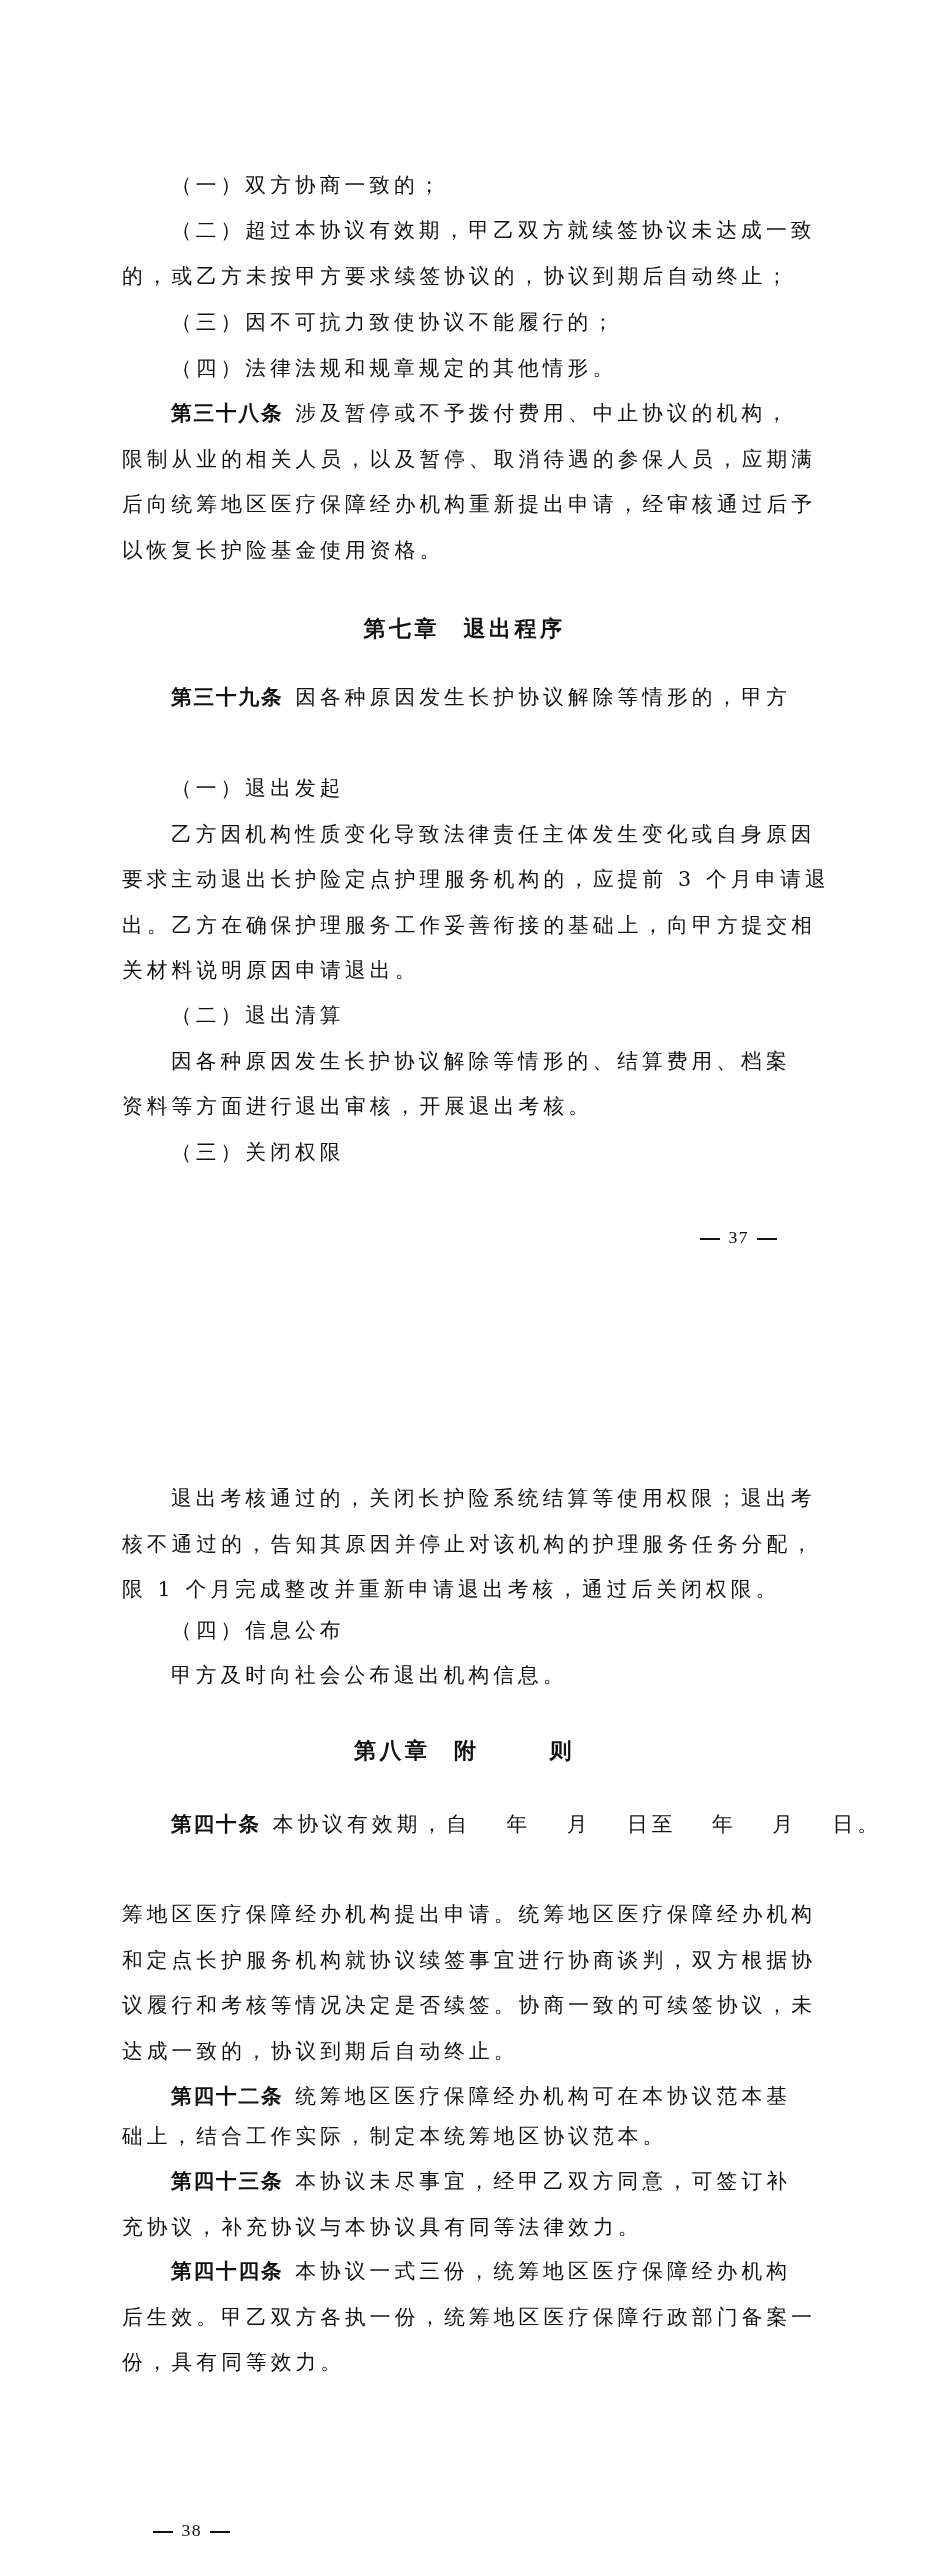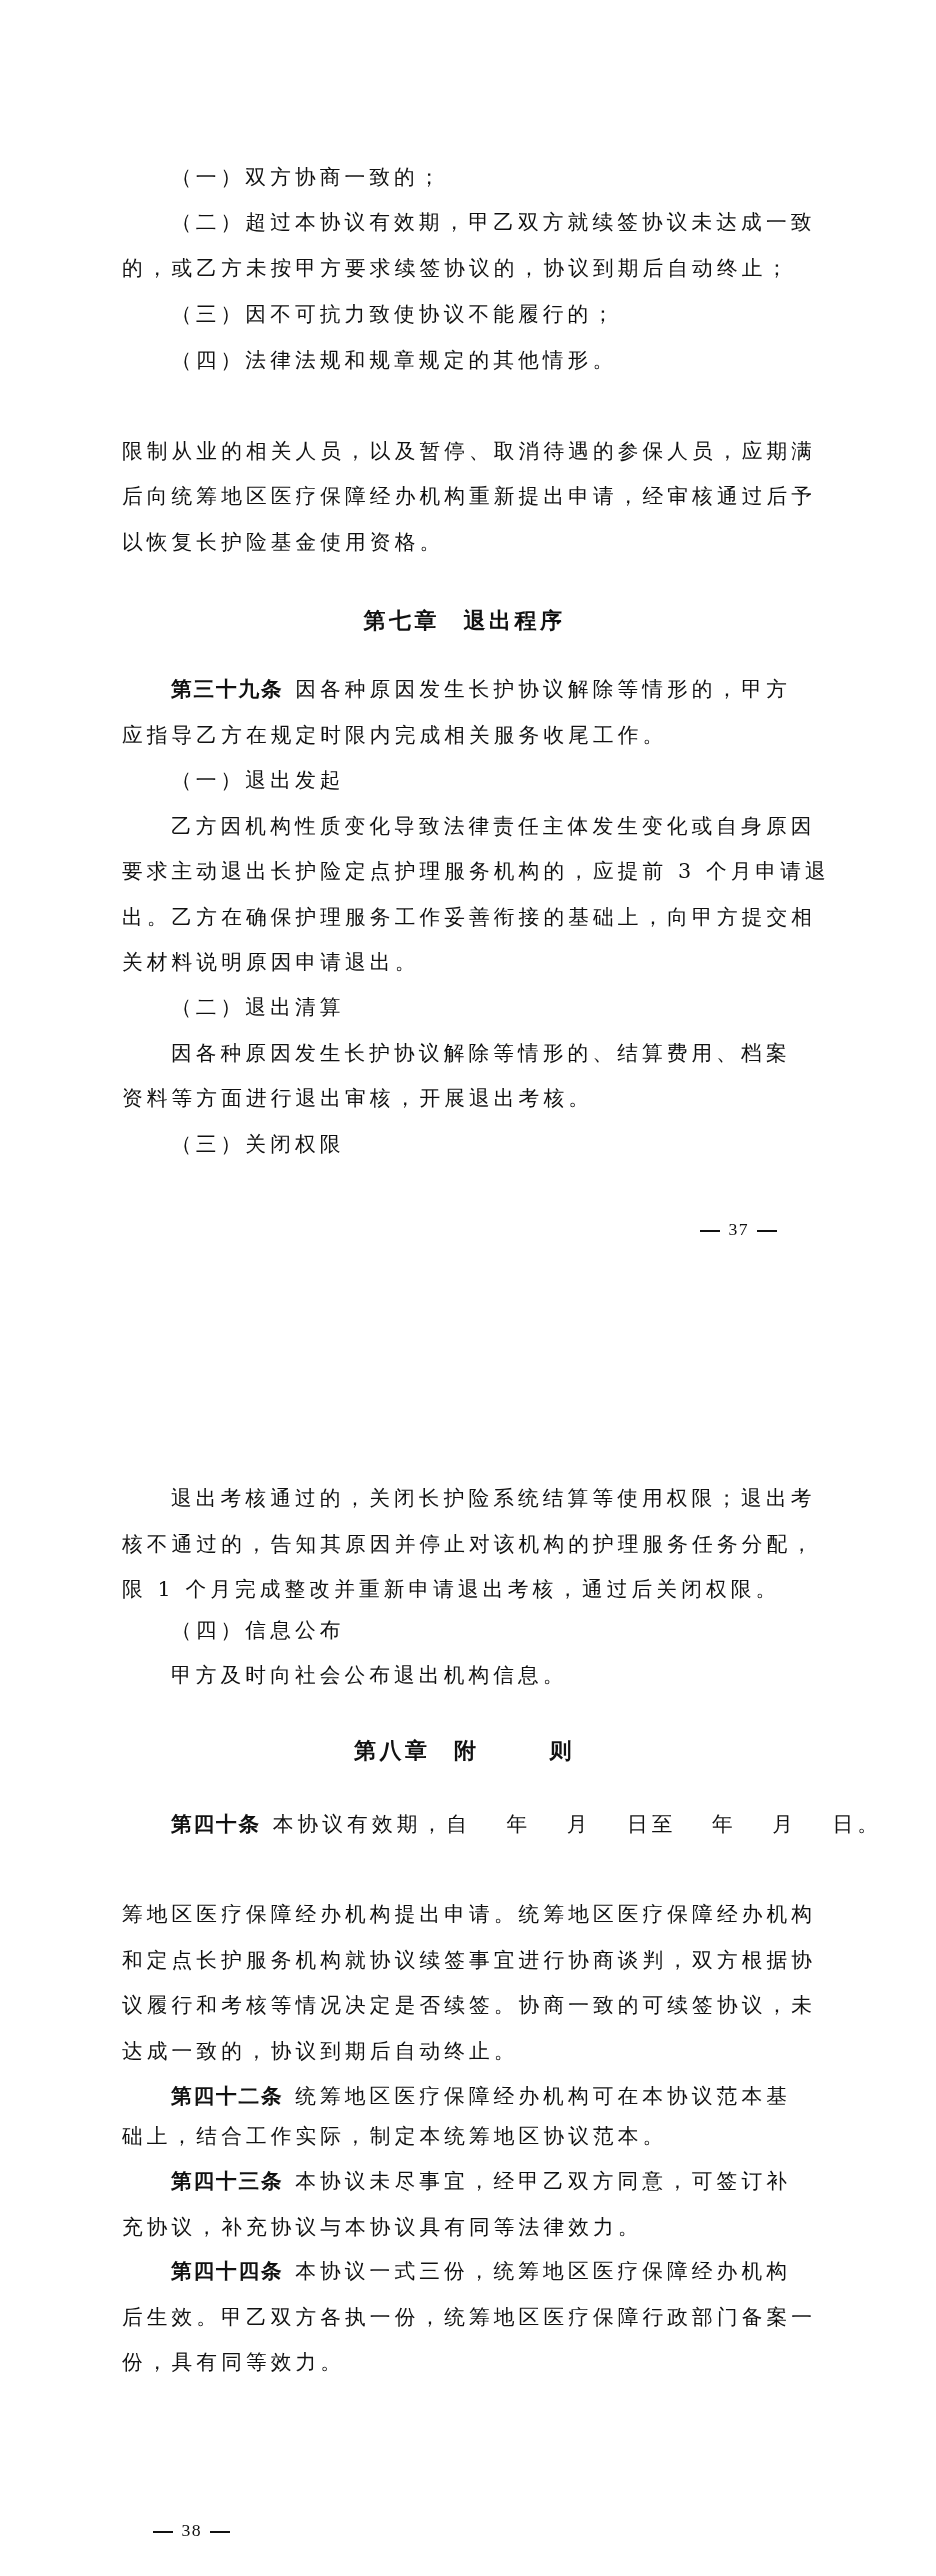--- a/index.html
+++ b/index.html
@@ -2,21 +2,21 @@
 <html style="font-size:9.4px"><head>
 <meta charset="utf-8">
 <style>
   html, body { margin: 0; padding: 0; background: #ffffff; }
   body {
     width: 937px; height: 2576px; position: relative; overflow: hidden;
     font-family: "DejaVu Sans", "Liberation Sans", sans-serif;
     color: #111111;
   }
   .page { position: absolute; left: 0; width: 937px; }
-  .page-1 { top: 4px; height: 1288px; }
+  .page-1 { top: 12px; height: 1288px; }
   .page-2 { top: 1288px; height: 1288px; }
   .line {
     position: absolute; left: 122px; width: 708px;
     height: 26px; line-height: 26px;
     font-size: 20.7px; letter-spacing: 4.1px; white-space: nowrap;
     font-family: "DejaVu Serif", "Liberation Serif", serif;
   }
   .indent { left: 171px; }
   .heading {
     position: absolute; left: 0; width: 929px; text-align: center;
@@ -35,32 +35,34 @@
 </head>
 <body>
 
 <div class="page page-1">
   <div class="line indent" style="top:160px">（一）双方协商一致的；</div>
   <div class="line indent" style="top:205px">（二）超过本协议有效期，甲乙双方就续签协议未达成一致</div>
   <div class="line" style="top:251px">的，或乙方未按甲方要求续签协议的，协议到期后自动终止；</div>
   <div class="line indent" style="top:297px">（三）因不可抗力致使协议不能履行的；</div>
   <div class="line indent" style="top:343px">（四）法律法规和规章规定的其他情形。</div>
 
+  <div class="line indent" style="top:388px">
+    <span class="art-label">第三十八条</span><span>涉及暂停或不予拨付费用、中止协议的机构，</span>
+  </div>
   <div class="line" style="top:434px">限制从业的相关人员，以及暂停、取消待遇的参保人员，应期满</div>
   <div class="line" style="top:479px">后向统筹地区医疗保障经办机构重新提出申请，经审核通过后予</div>
   <div class="line" style="top:525px">以恢复长护险基金使用资格。</div>
 
   <div class="heading" style="top:603px">
     <span>第七章</span><span class="gap"></span><span>退出程序</span>
   </div>
 
   <div class="line indent" style="top:672px">
     <span class="art-label">第三十九条</span><span>因各种原因发生长护协议解除等情形的，甲方</span>
   </div>
-  <div class="line" style="top:718px">应指导乙方在规定时限内完成相关服务收尾工作。</div>
 
   <div class="line indent" style="top:763px">（一）退出发起</div>
   <div class="line indent" style="top:809px">乙方因机构性质变化导致法律责任主体发生变化或自身原因</div>
   <div class="line" style="top:854px">要求主动退出长护险定点护理服务机构的，应提前 3 个月申请退</div>
   <div class="line" style="top:900px">出。乙方在确保护理服务工作妥善衔接的基础上，向甲方提交相</div>
   <div class="line" style="top:945px">关材料说明原因申请退出。</div>
 
   <div class="line indent" style="top:990px">（二）退出清算</div>
   <div class="line indent" style="top:1036px">因各种原因发生长护协议解除等情形的、结算费用、档案</div>
   <div class="line" style="top:1081px">资料等方面进行退出审核，开展退出考核。</div>

